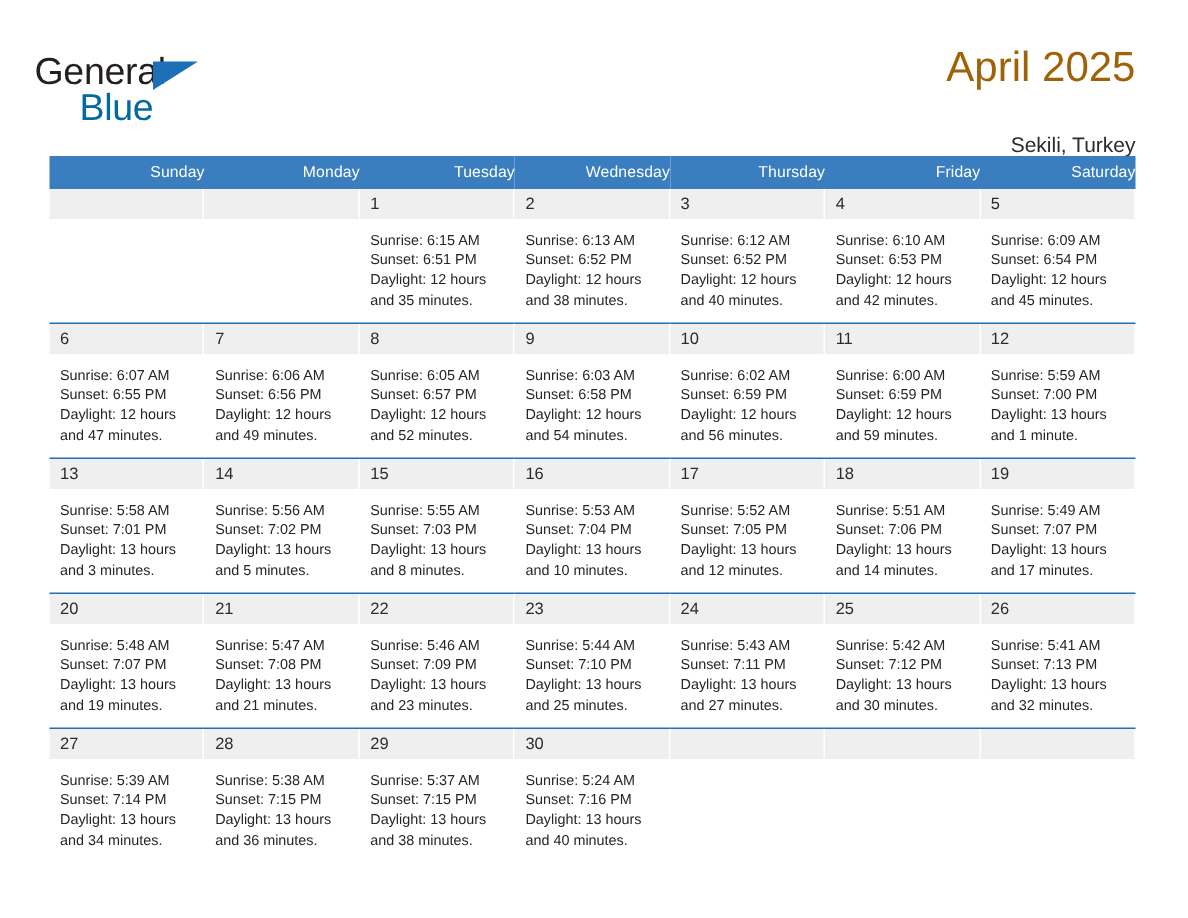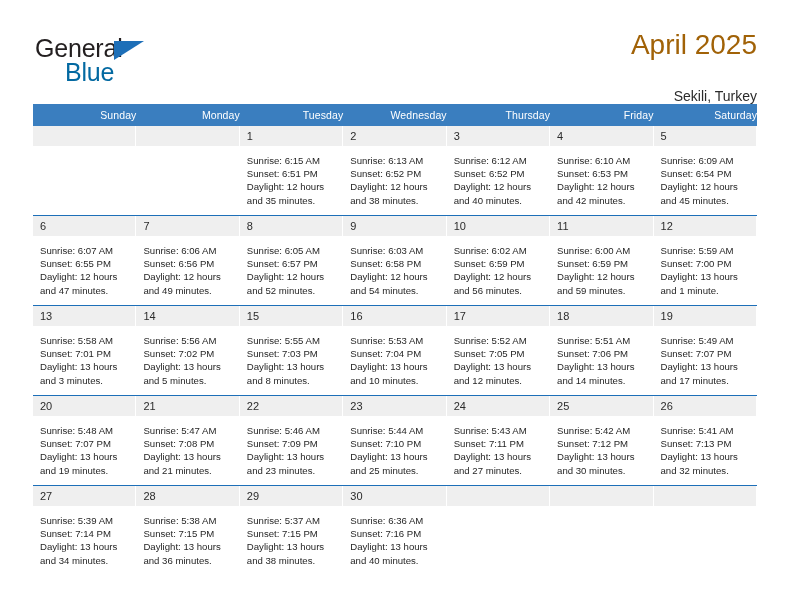--- a/index.html
+++ b/index.html
@@ -17,21 +17,21 @@
   .page {
     position: relative;
     width: 792px;
     height: 612px;
     box-sizing: border-box;
   }
 
   
   .header {
     position: absolute;
-    left: 35px;
+    left: 23px;
     top: 28px;
     right: 35px;
     height: 70px;
   }
   .logo {
     position: absolute;
     left: 0;
     top: 6px;
     width: 200px;
     height: 56px;
@@ -414,21 +414,21 @@
             <div class="daynum">29</div>
             <div class="details">
               <div>Sunrise: 5:37 AM</div>
               <div>Sunset: 7:15 PM</div>
               <div class="dl">Daylight: 13 hours and 38 minutes.</div>
             </div>
           </td>
           <td>
             <div class="daynum">30</div>
             <div class="details">
-              <div>Sunrise: 6:36 AM</div>
+              <div>Sunrise: 5:24 AM</div>
               <div>Sunset: 7:16 PM</div>
               <div class="dl">Daylight: 13 hours and 40 minutes.</div>
             </div>
           </td>
           <td class="empty">
             <div class="daynum"></div>
           </td>
           <td class="empty">
             <div class="daynum"></div>
           </td>

